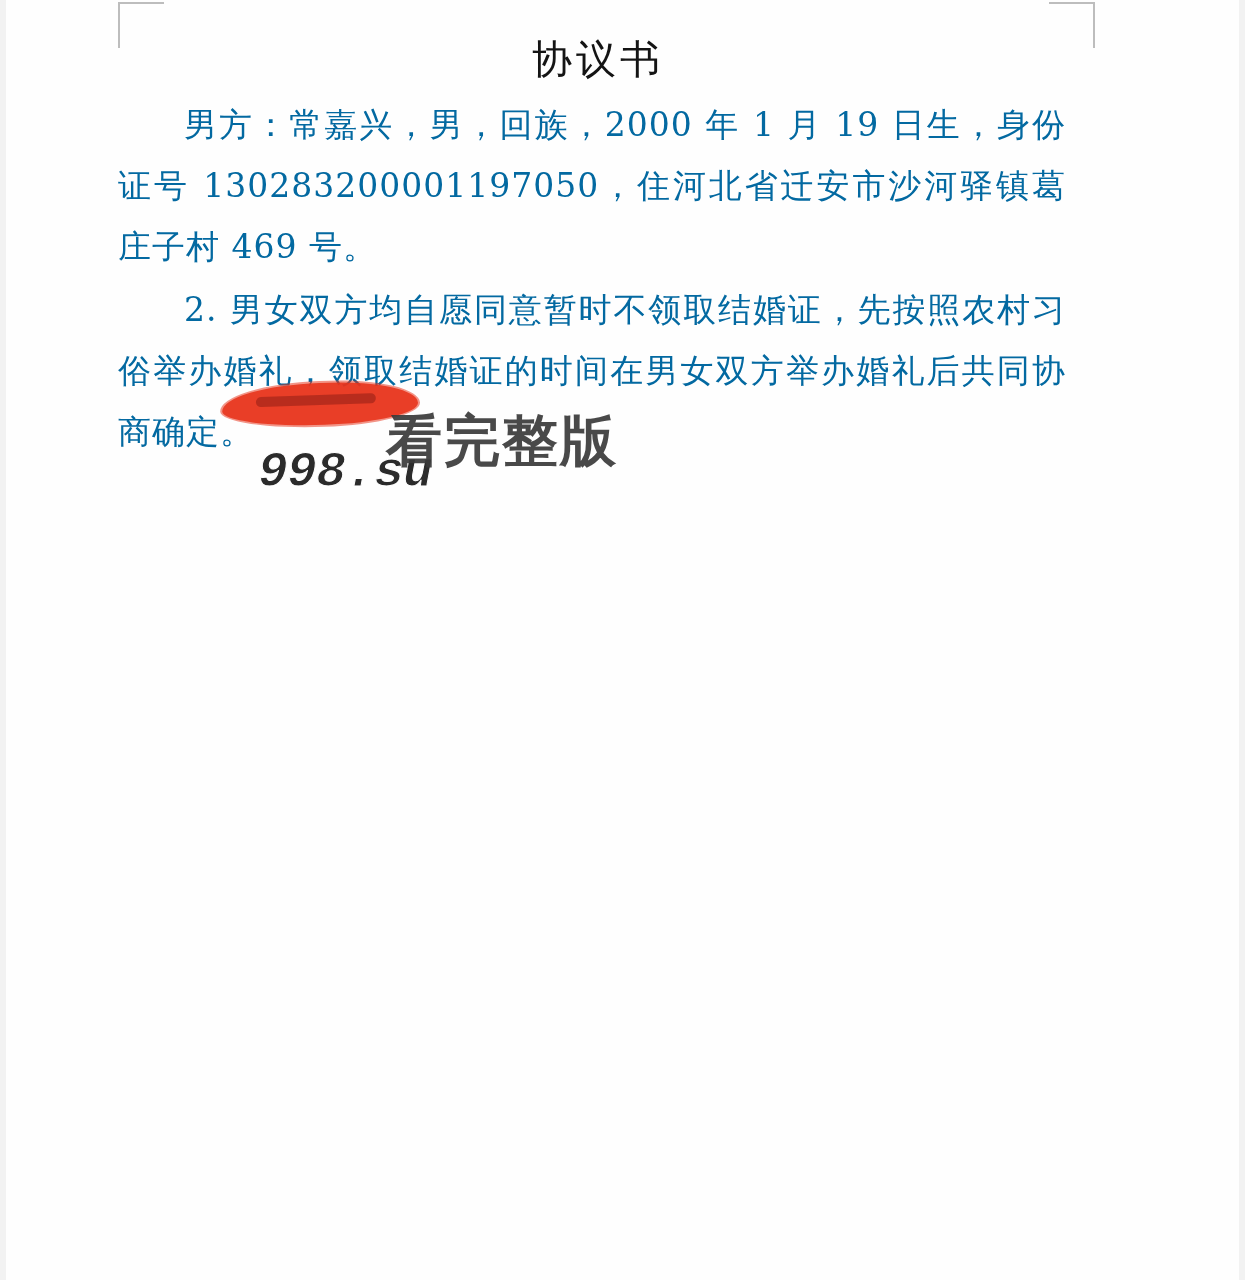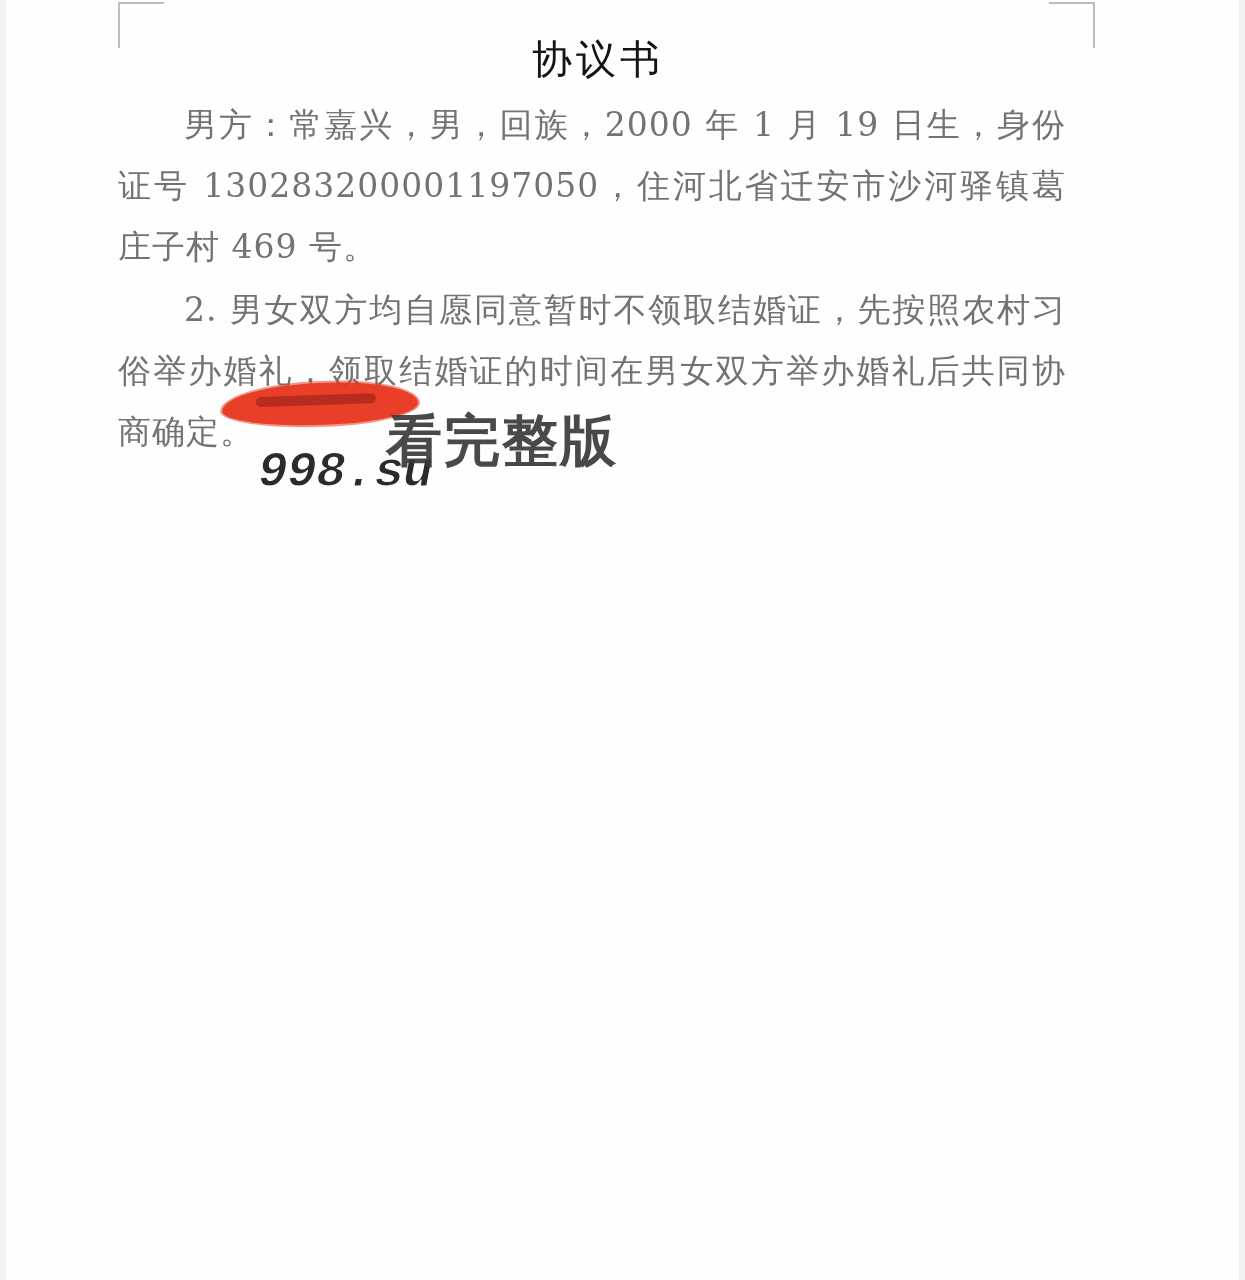--- a/index.html
+++ b/index.html
@@ -60,21 +60,21 @@
     letter-spacing: 4px;
     color: #141414;
     margin: 16px 0 10px 0;
     font-family: "DejaVu Serif", "Liberation Serif", serif;
     font-weight: 500;
   }
 
   .para {
     font-size: 33px;
     line-height: 61px;
-    color: #737373;
+    color: #0369a1;
     text-align: justify;
     text-justify: inter-ideograph;
     text-indent: 2em;
     margin: 0 12px 2px 0;
     letter-spacing: 1px;
     word-break: break-all;
   }
 
   
   #redaction {

